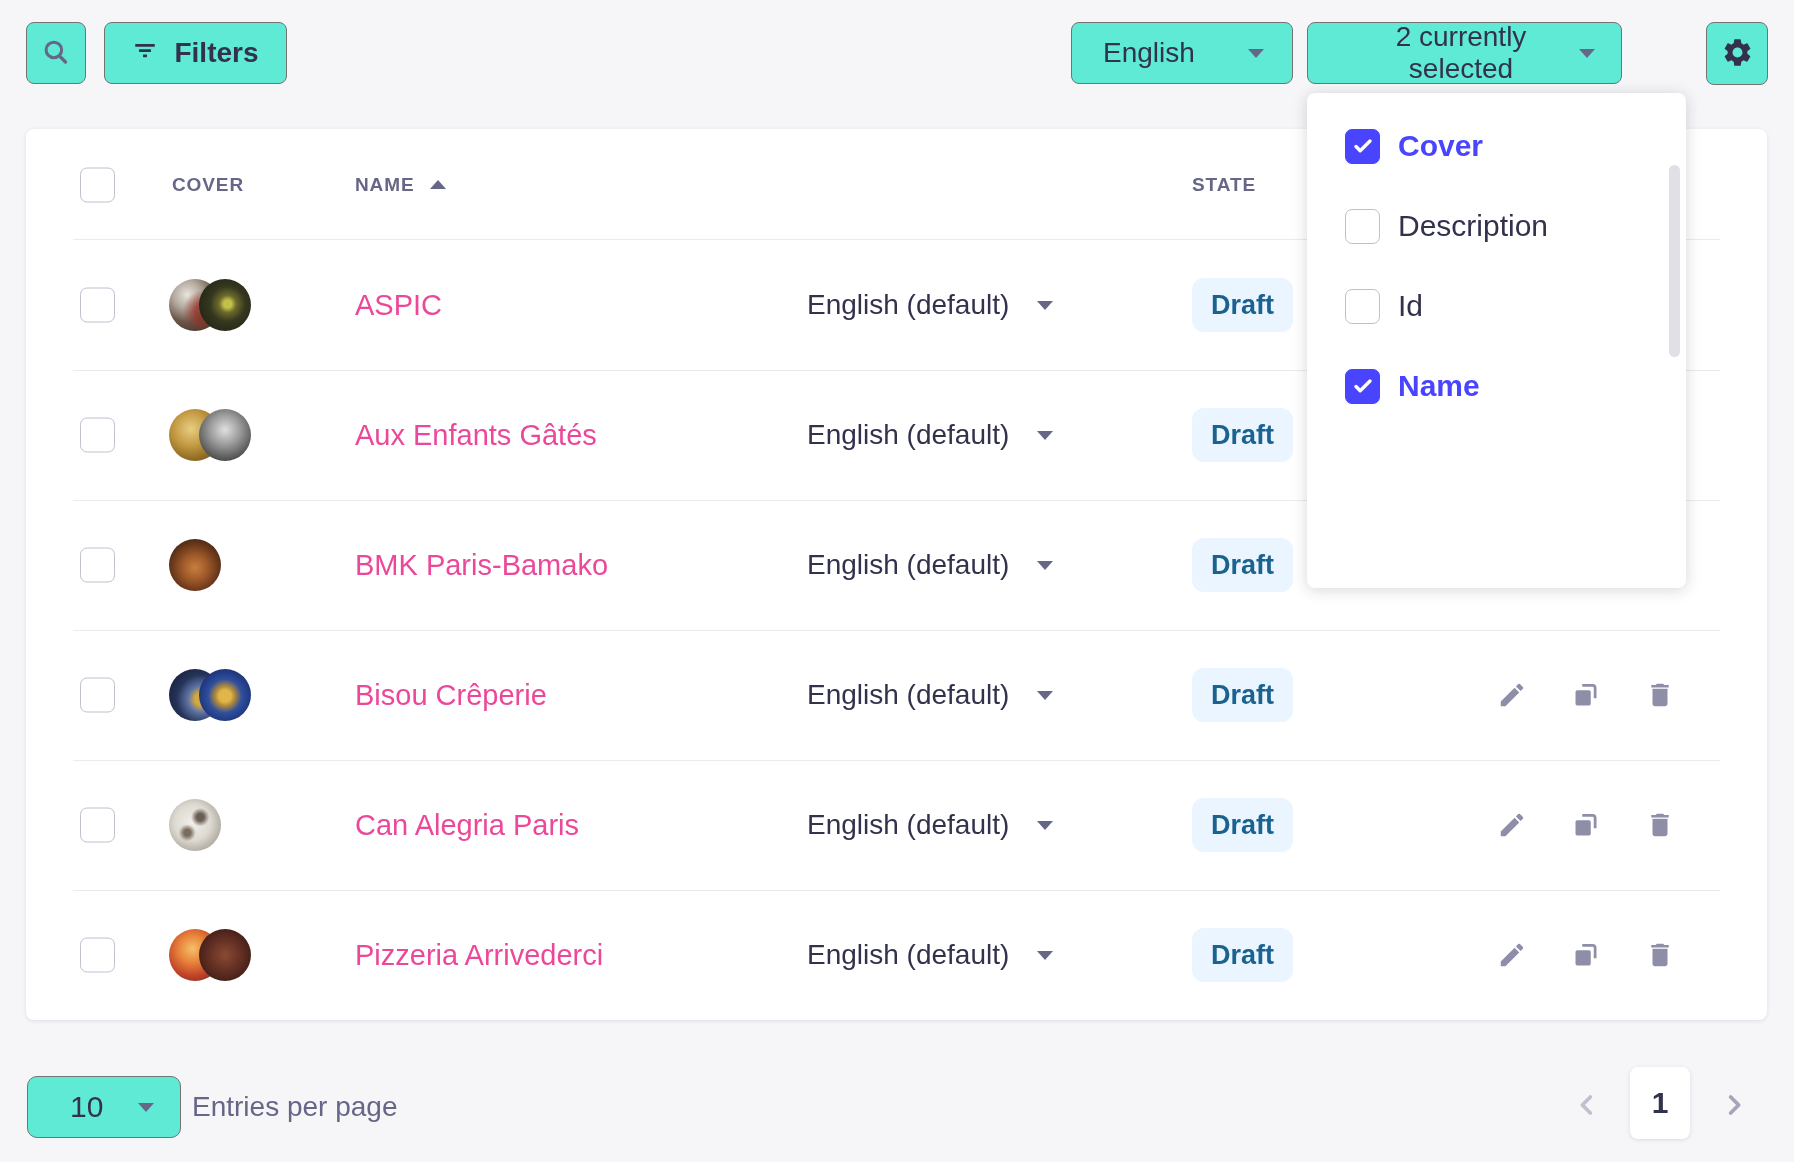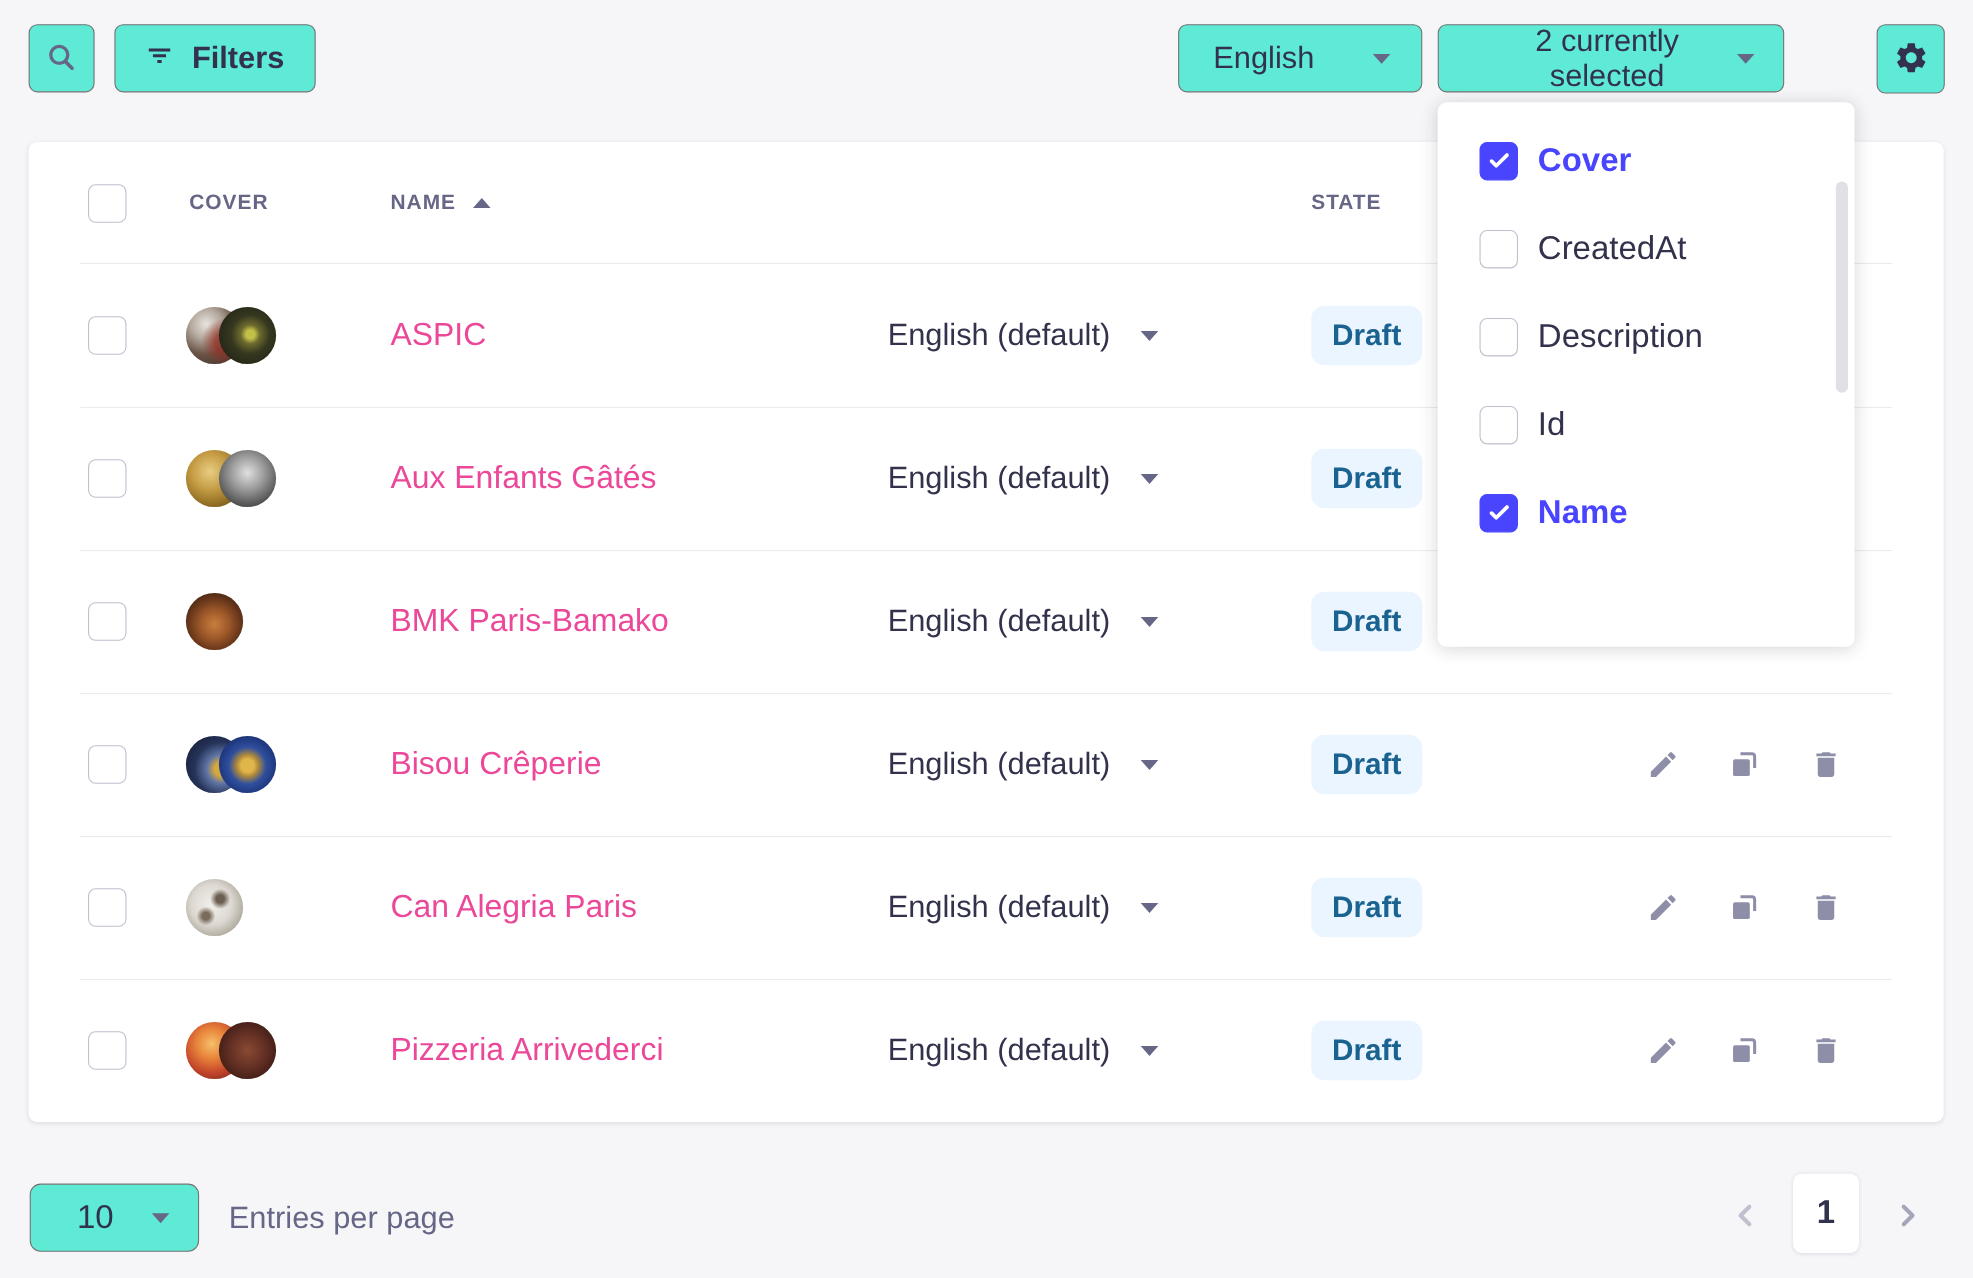--- a/index.html
+++ b/index.html
@@ -139,21 +139,21 @@
     background:#e0e0e6; border-radius:6px;
   }
   
   .entries-select {
     left:27px; top:1076px; width:154px; height:62px;
     justify-content:space-between; padding:0 26px 0 42px;
     font-size:30px; font-weight:500; color:#32324d;
     border-radius:10px;
   }
   .entries-label {
-    position:absolute; left:208px; top:1076px; height:62px;
+    position:absolute; left:192px; top:1076px; height:62px;
     display:flex; align-items:center;
     font-size:28px; color:#666687;
   }
   .page-chevron { position:absolute; top:1089px; background:none; border:none; cursor:pointer; width:32px; height:32px; }
   .chevron-prev { left:1571px; }
   .chevron-next { left:1718px; }
   .page-btn {
     position:absolute; left:1630px; top:1067px;
     width:60px; height:72px;
     background:#fff; border:none; border-radius:8px;
@@ -410,24 +410,20 @@
       <div class="dd-item checked">
     <span class="checkbox checked">
           <svg viewBox="0 0 24 24" width="24" height="24">
             <path d="M5 12.5l4.2 4.2L19 7" stroke="#fff" stroke-width="3.4" fill="none" stroke-linecap="round" stroke-linejoin="round"></path>
           </svg>
         </span>
     <span class="dd-label">Cover</span>
   </div>
       <div class="dd-item">
     <span class="checkbox"></span>
-    <span class="dd-label">CreatedAt</span>
-  </div>
-      <div class="dd-item">
-    <span class="checkbox"></span>
     <span class="dd-label">Description</span>
   </div>
       <div class="dd-item">
     <span class="checkbox"></span>
     <span class="dd-label">Id</span>
   </div>
       <div class="dd-item checked">
     <span class="checkbox checked">
           <svg viewBox="0 0 24 24" width="24" height="24">
             <path d="M5 12.5l4.2 4.2L19 7" stroke="#fff" stroke-width="3.4" fill="none" stroke-linecap="round" stroke-linejoin="round"></path>

